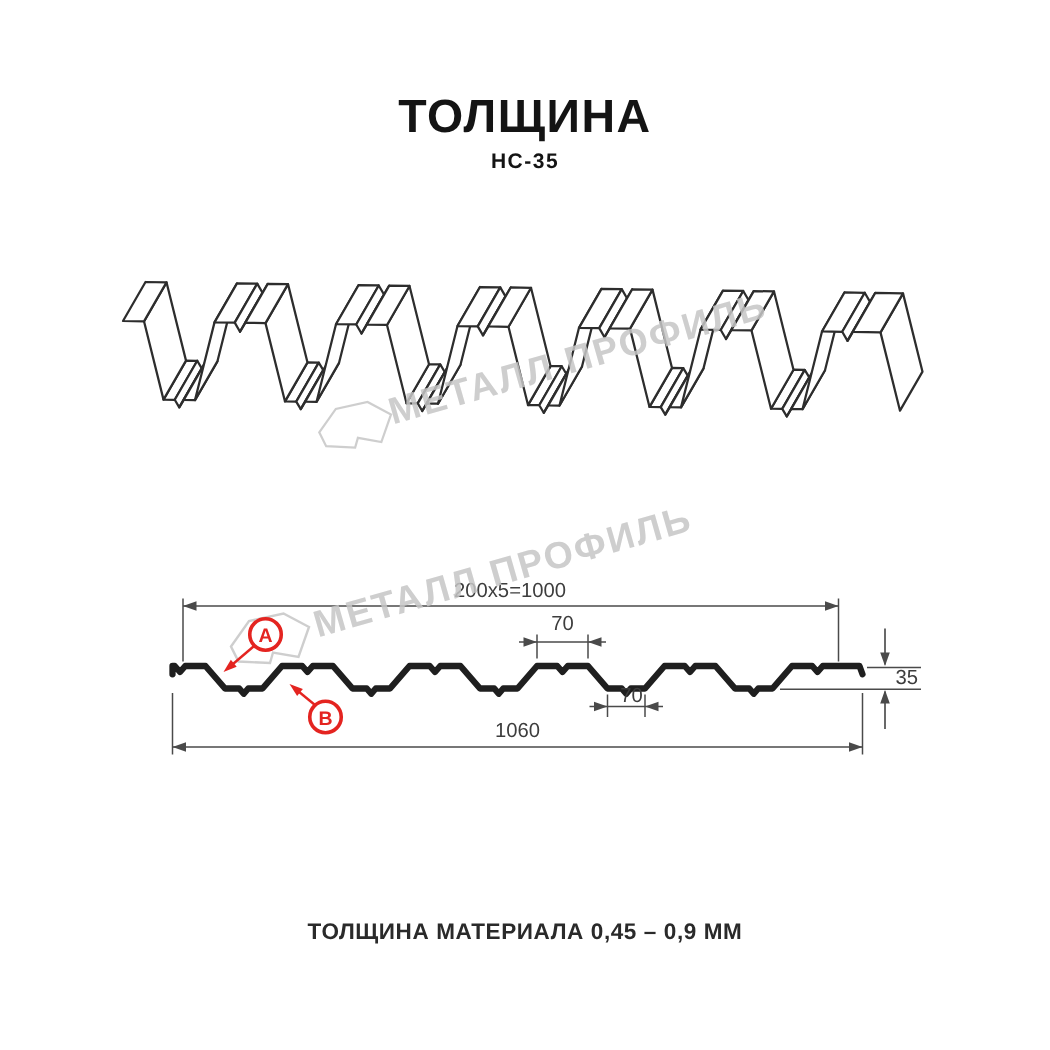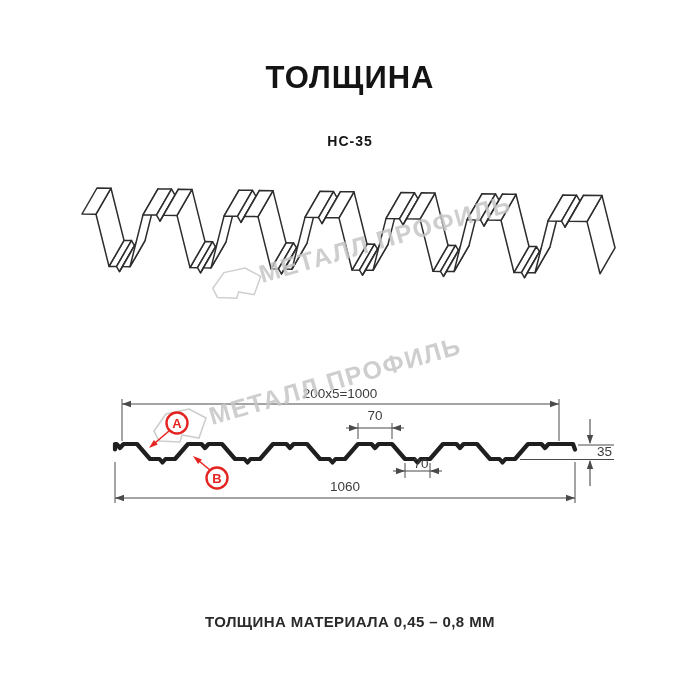--- a/index.html
+++ b/index.html
@@ -1,21 +1,21 @@
 <!DOCTYPE html>
 <html><head>
 <meta charset="utf-8">
 <style>
   html,body{margin:0;padding:0;background:#fff;}
   .page{position:relative;width:700px;height:700px;background:#fff;overflow:hidden;
         font-family:"Liberation Sans",sans-serif;}
   .title{position:absolute;top:60px;left:0;width:700px;text-align:center;
          font-size:31px;font-weight:800;letter-spacing:1px;color:#141414;}
   .subtitle{position:absolute;top:99px;left:0;width:700px;text-align:center;
-         font-size:14px;font-weight:700;letter-spacing:1px;color:#141414;margin-top:34px;}
+         font-size:14px;font-weight:700;letter-spacing:1px;color:#141414;}
   .footer-note{position:absolute;top:613px;left:0;width:700px;text-align:center;
          font-size:15px;font-weight:700;letter-spacing:.4px;color:#2a2a2a;}
   svg.drawing{position:absolute;left:0;top:0;}
   text.dim{font-family:"Liberation Sans",sans-serif;font-size:13.5px;fill:#3d3d3d;}
   text.marker{font-family:"Liberation Sans",sans-serif;font-size:13px;font-weight:700;fill:#e42420;}
   text.wm{font-family:"Liberation Sans",sans-serif;font-size:25px;font-weight:700;
           letter-spacing:1.5px;fill:#c6c6c6;opacity:.85;}
   .wm-logo{fill:none;stroke:#c6c6c6;stroke-width:1.6;opacity:.85;}
 </style>
 </head>
@@ -146,14 +146,14 @@
       <circle cx="177" cy="423" r="10.5" fill="none" stroke="#e42420" stroke-width="2.4"></circle>
       <text class="marker" x="177" y="428" text-anchor="middle">A</text>
 
       <line x1="210" y1="470" x2="196" y2="458.5" stroke="#e42420" stroke-width="1.6"></line>
       <polygon points="193,456 201.9,459.4 198.1,464" fill="#e42420"></polygon>
       <circle cx="217" cy="478" r="10.5" fill="none" stroke="#e42420" stroke-width="2.4"></circle>
       <text class="marker" x="217" y="483" text-anchor="middle">B</text>
     </g>
   </svg>
 
-  <div class="footer-note">ТОЛЩИНА МАТЕРИАЛА 0,45 – 0,8 ММ</div>
+  <div class="footer-note">ТОЛЩИНА МАТЕРИАЛА 0,45 – 0,9 ММ</div>
 </div>
 
 </body></html>

